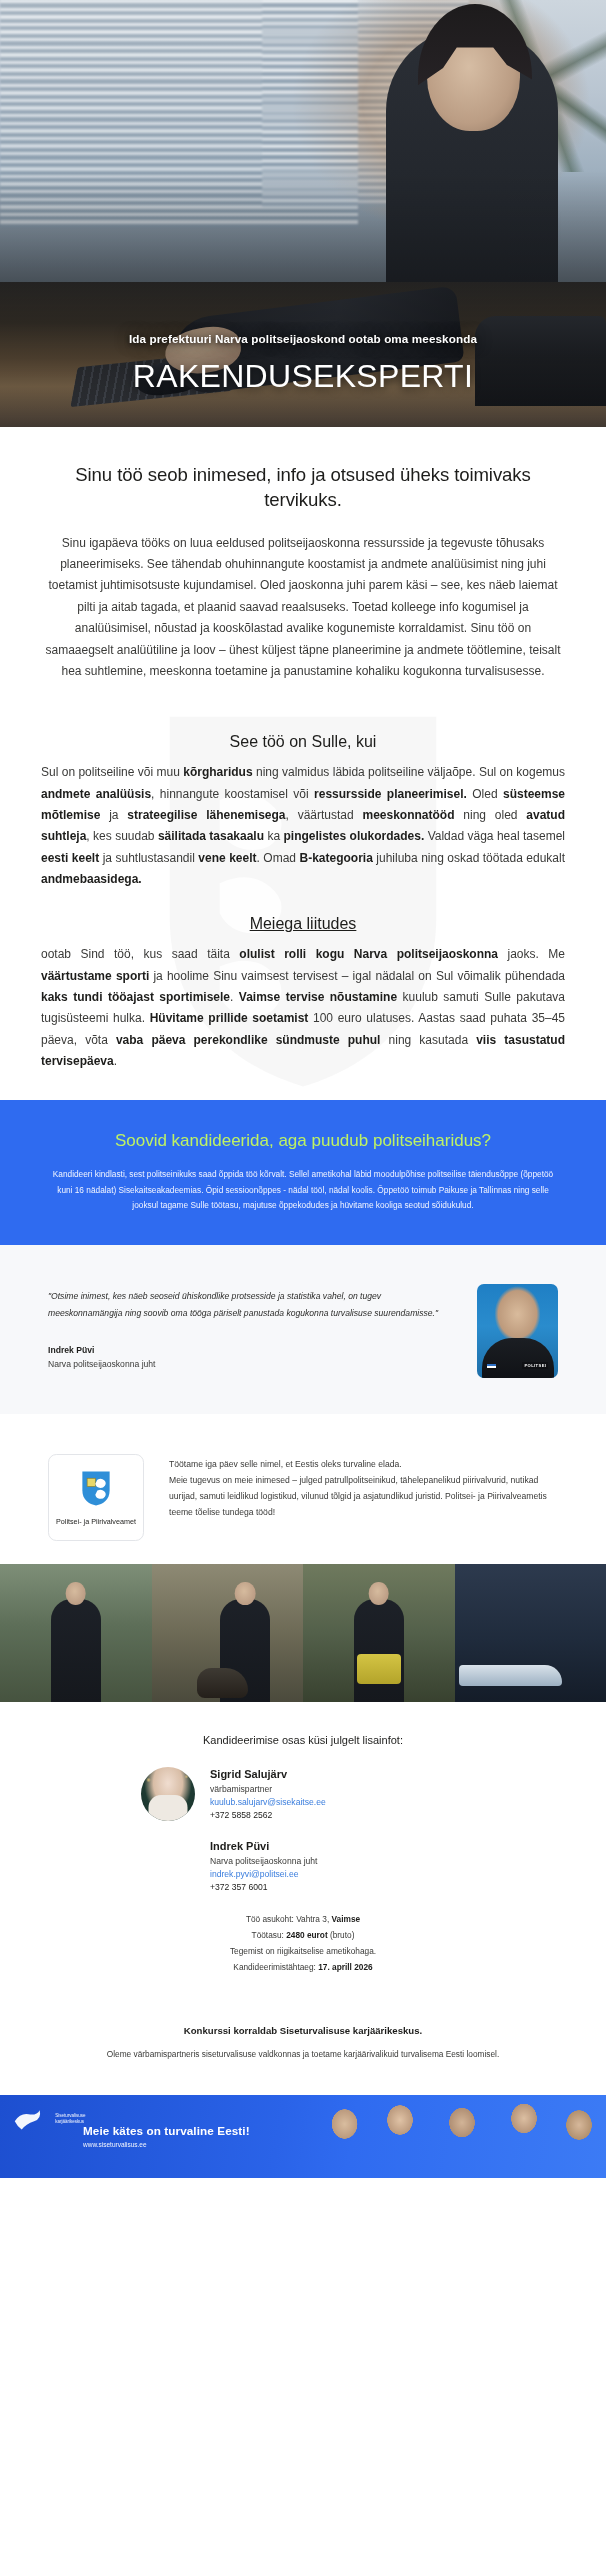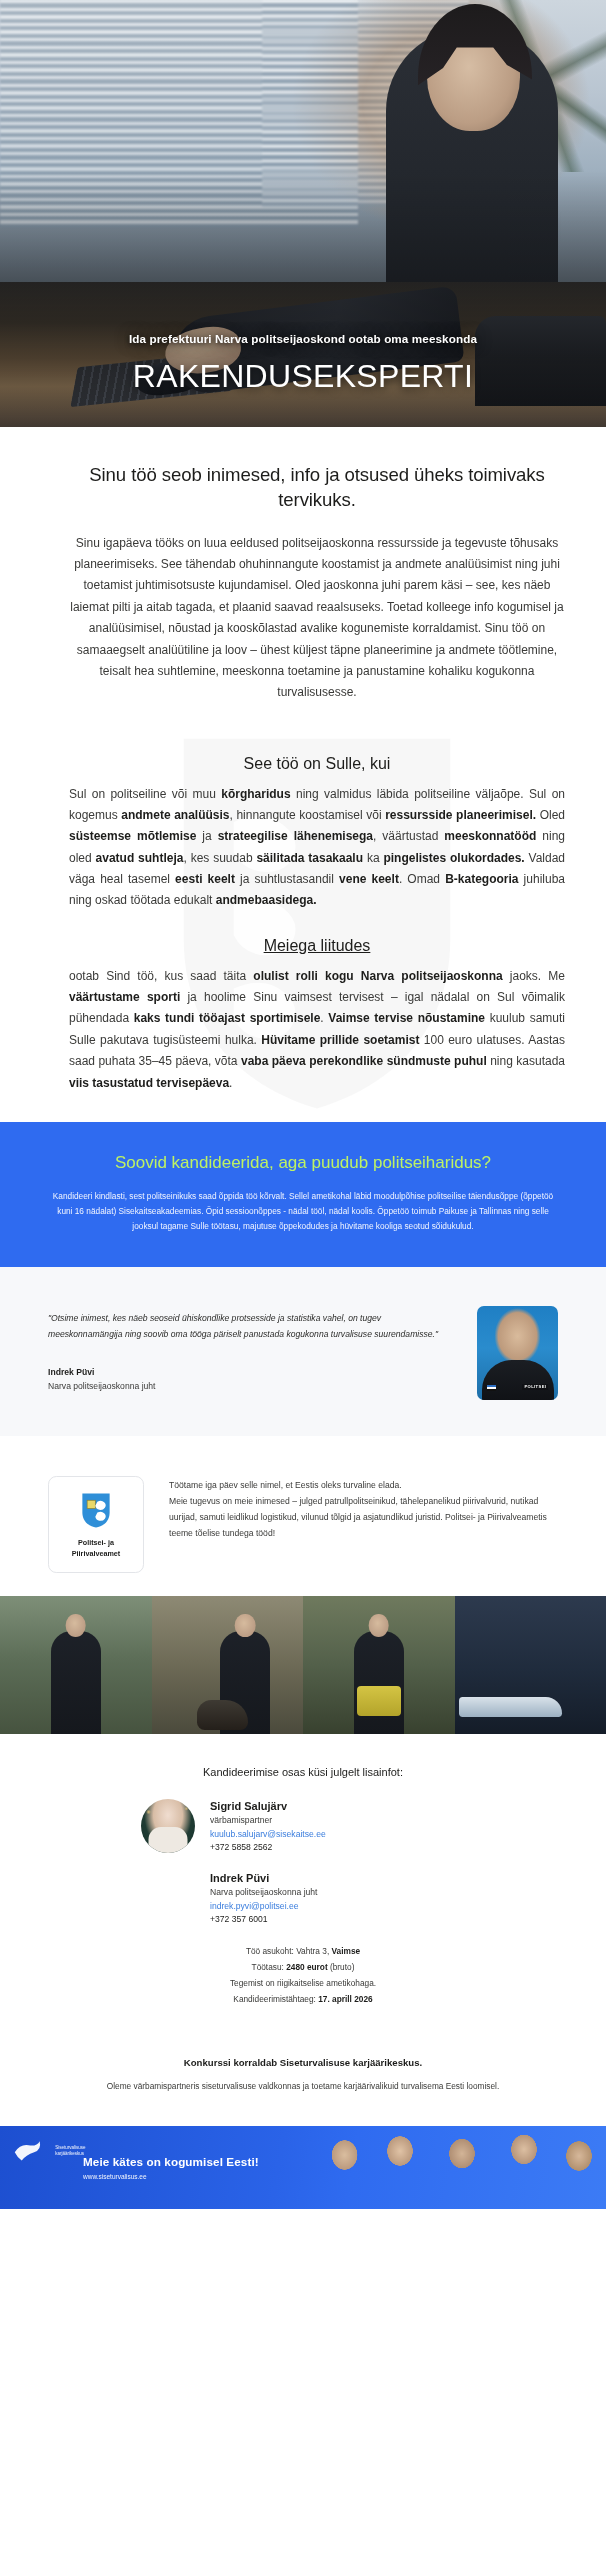--- a/index.html
+++ b/index.html
@@ -106,21 +106,21 @@
     color:#fff; font-weight:bold; font-size:11.7px; letter-spacing:0.1px;
     text-shadow:0 1.4px 4.8px rgba(0,0,0,.85), 0 0 15px rgba(0,0,0,.6);
   }
   .hero-title {
     color:#fff; font-weight:400; font-size:32px; letter-spacing:0.3px;
     margin-top:15px; line-height:1.05;
     text-shadow:0 2.1px 9.6px rgba(0,0,0,.75);
   }
 
   
-  .section { position:relative; padding:0 41px;margin-left:28px; }
+  .section { position:relative; padding:0 41px; }
   .wrap { max-width:524px; margin:0 auto; }
   h2.lead {
     font-size:18.6px; font-weight:400; text-align:center; line-height:1.32;
     color:#1d1d1b; letter-spacing:-0.1px;
   }
   h3.sec {
     font-size:16px; font-weight:400; text-align:center; color:#1d1d1b;
     margin-bottom:11px;
   }
   p.body {
@@ -183,21 +183,21 @@
   }
 
   
   .org { background:#fff; padding:40px 48px 23.4px; }
   .org-row { display:flex; gap:25px; align-items:flex-start; }
   .org-card {
     width:96px; flex:none; border:0.7px solid #e3e5e9; border-radius:8.3px;
     padding:15px 6.9px 12.4px; text-align:center; background:#fff;
   }
   .org-shield { width:30px; height:37px; margin:0 auto 9.6px; display:block; }
-  .org-card-label { font-size:7.2px; font-weight:bold; line-height:1.45; color:#1d1d1b; }
+  .org-card-label { font-size:7.2px; font-weight:normal; line-height:1.45; color:#1d1d1b; }
   .org-text { flex:1; font-size:8.6px; line-height:1.85; color:#3a3a38; padding-top:2.8px; }
 
   
   .strip { display:flex; width:606px; height:138px; }
   .strip > div { flex:1; position:relative; overflow:hidden; }
   .s1 { background:linear-gradient(180deg,#7e8f78 0%, #5d6e58 45%, #46533f 100%); }
   .s2 { background:linear-gradient(180deg,#8e8a74 0%, #6d6a56 50%, #4b4a3c 100%); }
   .s3 { background:linear-gradient(180deg,#6f7a5e 0%, #53604a 50%, #38412f 100%); }
   .s4 { background:linear-gradient(180deg,#2d3a4e 0%, #1f2b3c 55%, #141c28 100%); }
   .fig {
@@ -434,19 +434,19 @@
     <div class="footer-left">
       <div class="fl-logo">
         <svg viewBox="0 0 52 40" xmlns="http://www.w3.org/2000/svg">
           <path d="M4 22 q8 -12 20 -10 q12 2 16 -6 q3 12 -8 16 q-12 4 -18 12 q-6 -4 -10 -12z" fill="#ffffff" opacity="0.95"></path>
         </svg>
       </div>
       <div class="fl-txt" style="white-space:pre-line;">Siseturvalisuse
 karjäärikeskus</div>
     </div>
     <div class="footer-center">
-      <div class="fc-title">Meie kätes on kogumisel Eesti!</div>
+      <div class="fc-title">Meie kätes on turvaline Eesti!</div>
       <div class="fc-url">www.siseturvalisus.ee</div>
     </div>
   </footer>
 
 </div>
 
 
 </body></html>

